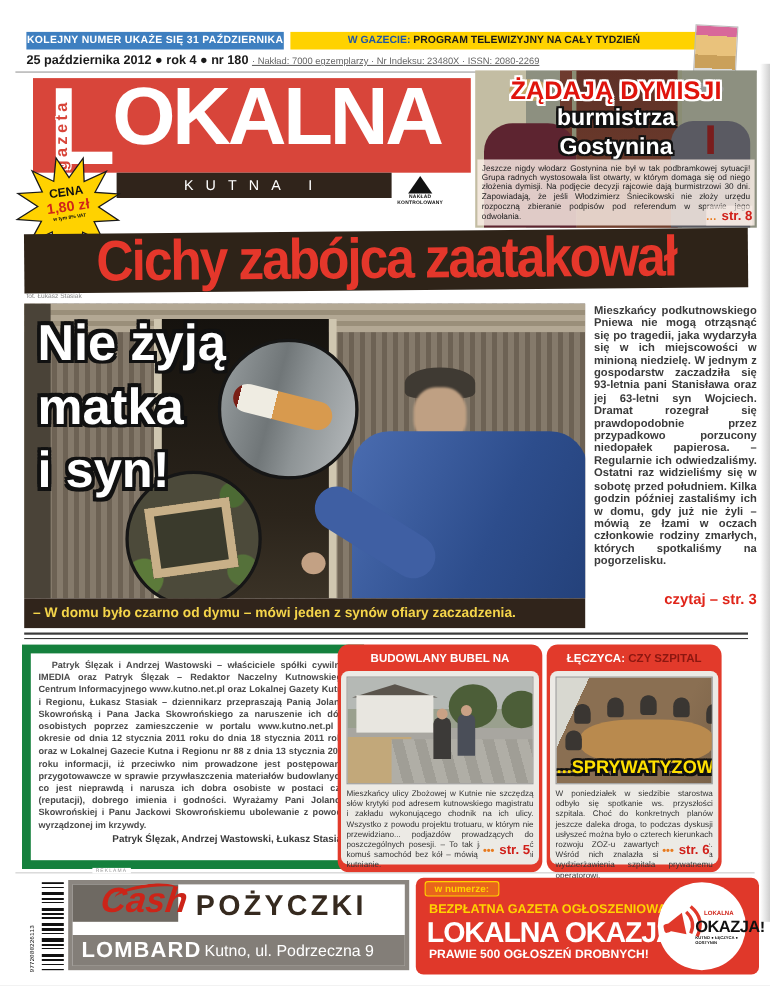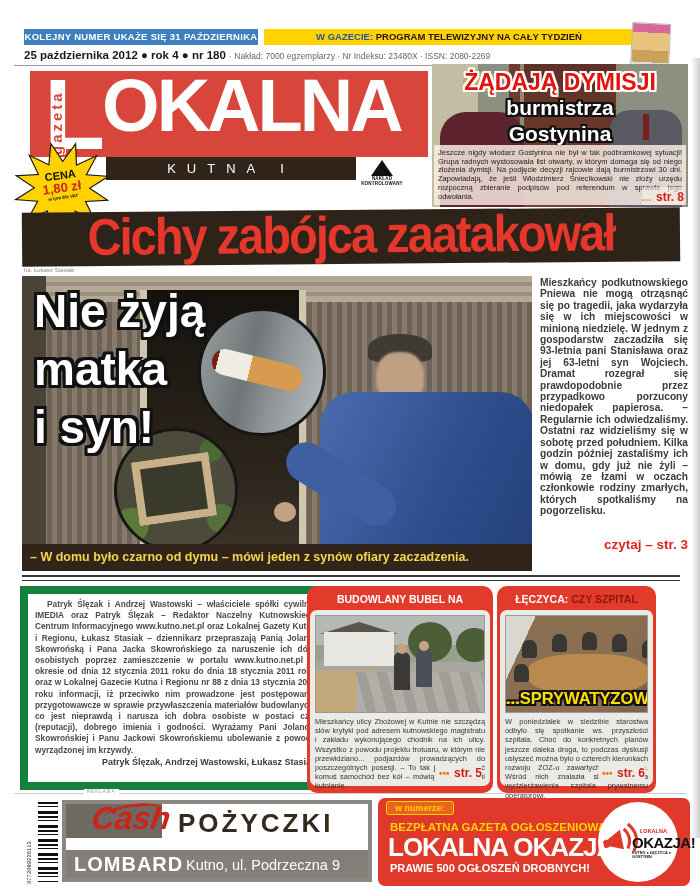--- a/index.html
+++ b/index.html
@@ -12,21 +12,21 @@
             font-size:9.5px;font-weight:bold;text-align:center;line-height:16px;letter-spacing:.3px;}
   .bar-yellow{left:264px;top:29px;width:370px;height:16px;background:#ffd200;
               font-size:9.5px;font-weight:bold;text-align:center;line-height:16px;}
   .bar-yellow .lbl{color:#2156a5;}
   .bar-yellow .txt{color:#1a1a1a;}
   .tv-thumb{left:631px;top:23px;width:37px;height:48px;transform:rotate(3deg);
             border:1px solid #bbb;background:
             linear-gradient(180deg,#d8689a 0 18%,#e9c27c 18% 55%,#caa05a 55% 80%,#ddd 80%);}
   .dateline{left:24px;top:49px;width:560px;font-size:11.5px;color:#1a1a1a;}
   .dateline .b{font-weight:bold;}
-  .dateline .r{font-size:8.5px;color:#666;}
+  .dateline .r{font-size:8.5px;color:#666;text-decoration:underline;}
   .rule-top{left:14px;top:65px;width:674px;height:0;border-top:1px solid #999;}
 
   
   .mast-red{left:30px;top:71px;width:398px;height:86px;background:#d8453a;}
   .mast-title{left:14px;top:-8px;color:#fff;font-weight:800;letter-spacing:-3px;white-space:nowrap;}
   .mast-title .cap{font-size:100px;line-height:96px;vertical-align:-18px;}
   .mast-title .rest{font-size:74px;line-height:86px;}
   .gazeta-v{left:18px;top:4px;height:80px;writing-mode:vertical-rl;transform:rotate(180deg);
             font-size:15px;font-weight:bold;letter-spacing:3px;color:#d8453a;
             text-shadow:-1px -1px 0 #fff,1px -1px 0 #fff,-1px 1px 0 #fff,1px 1px 0 #fff;}

